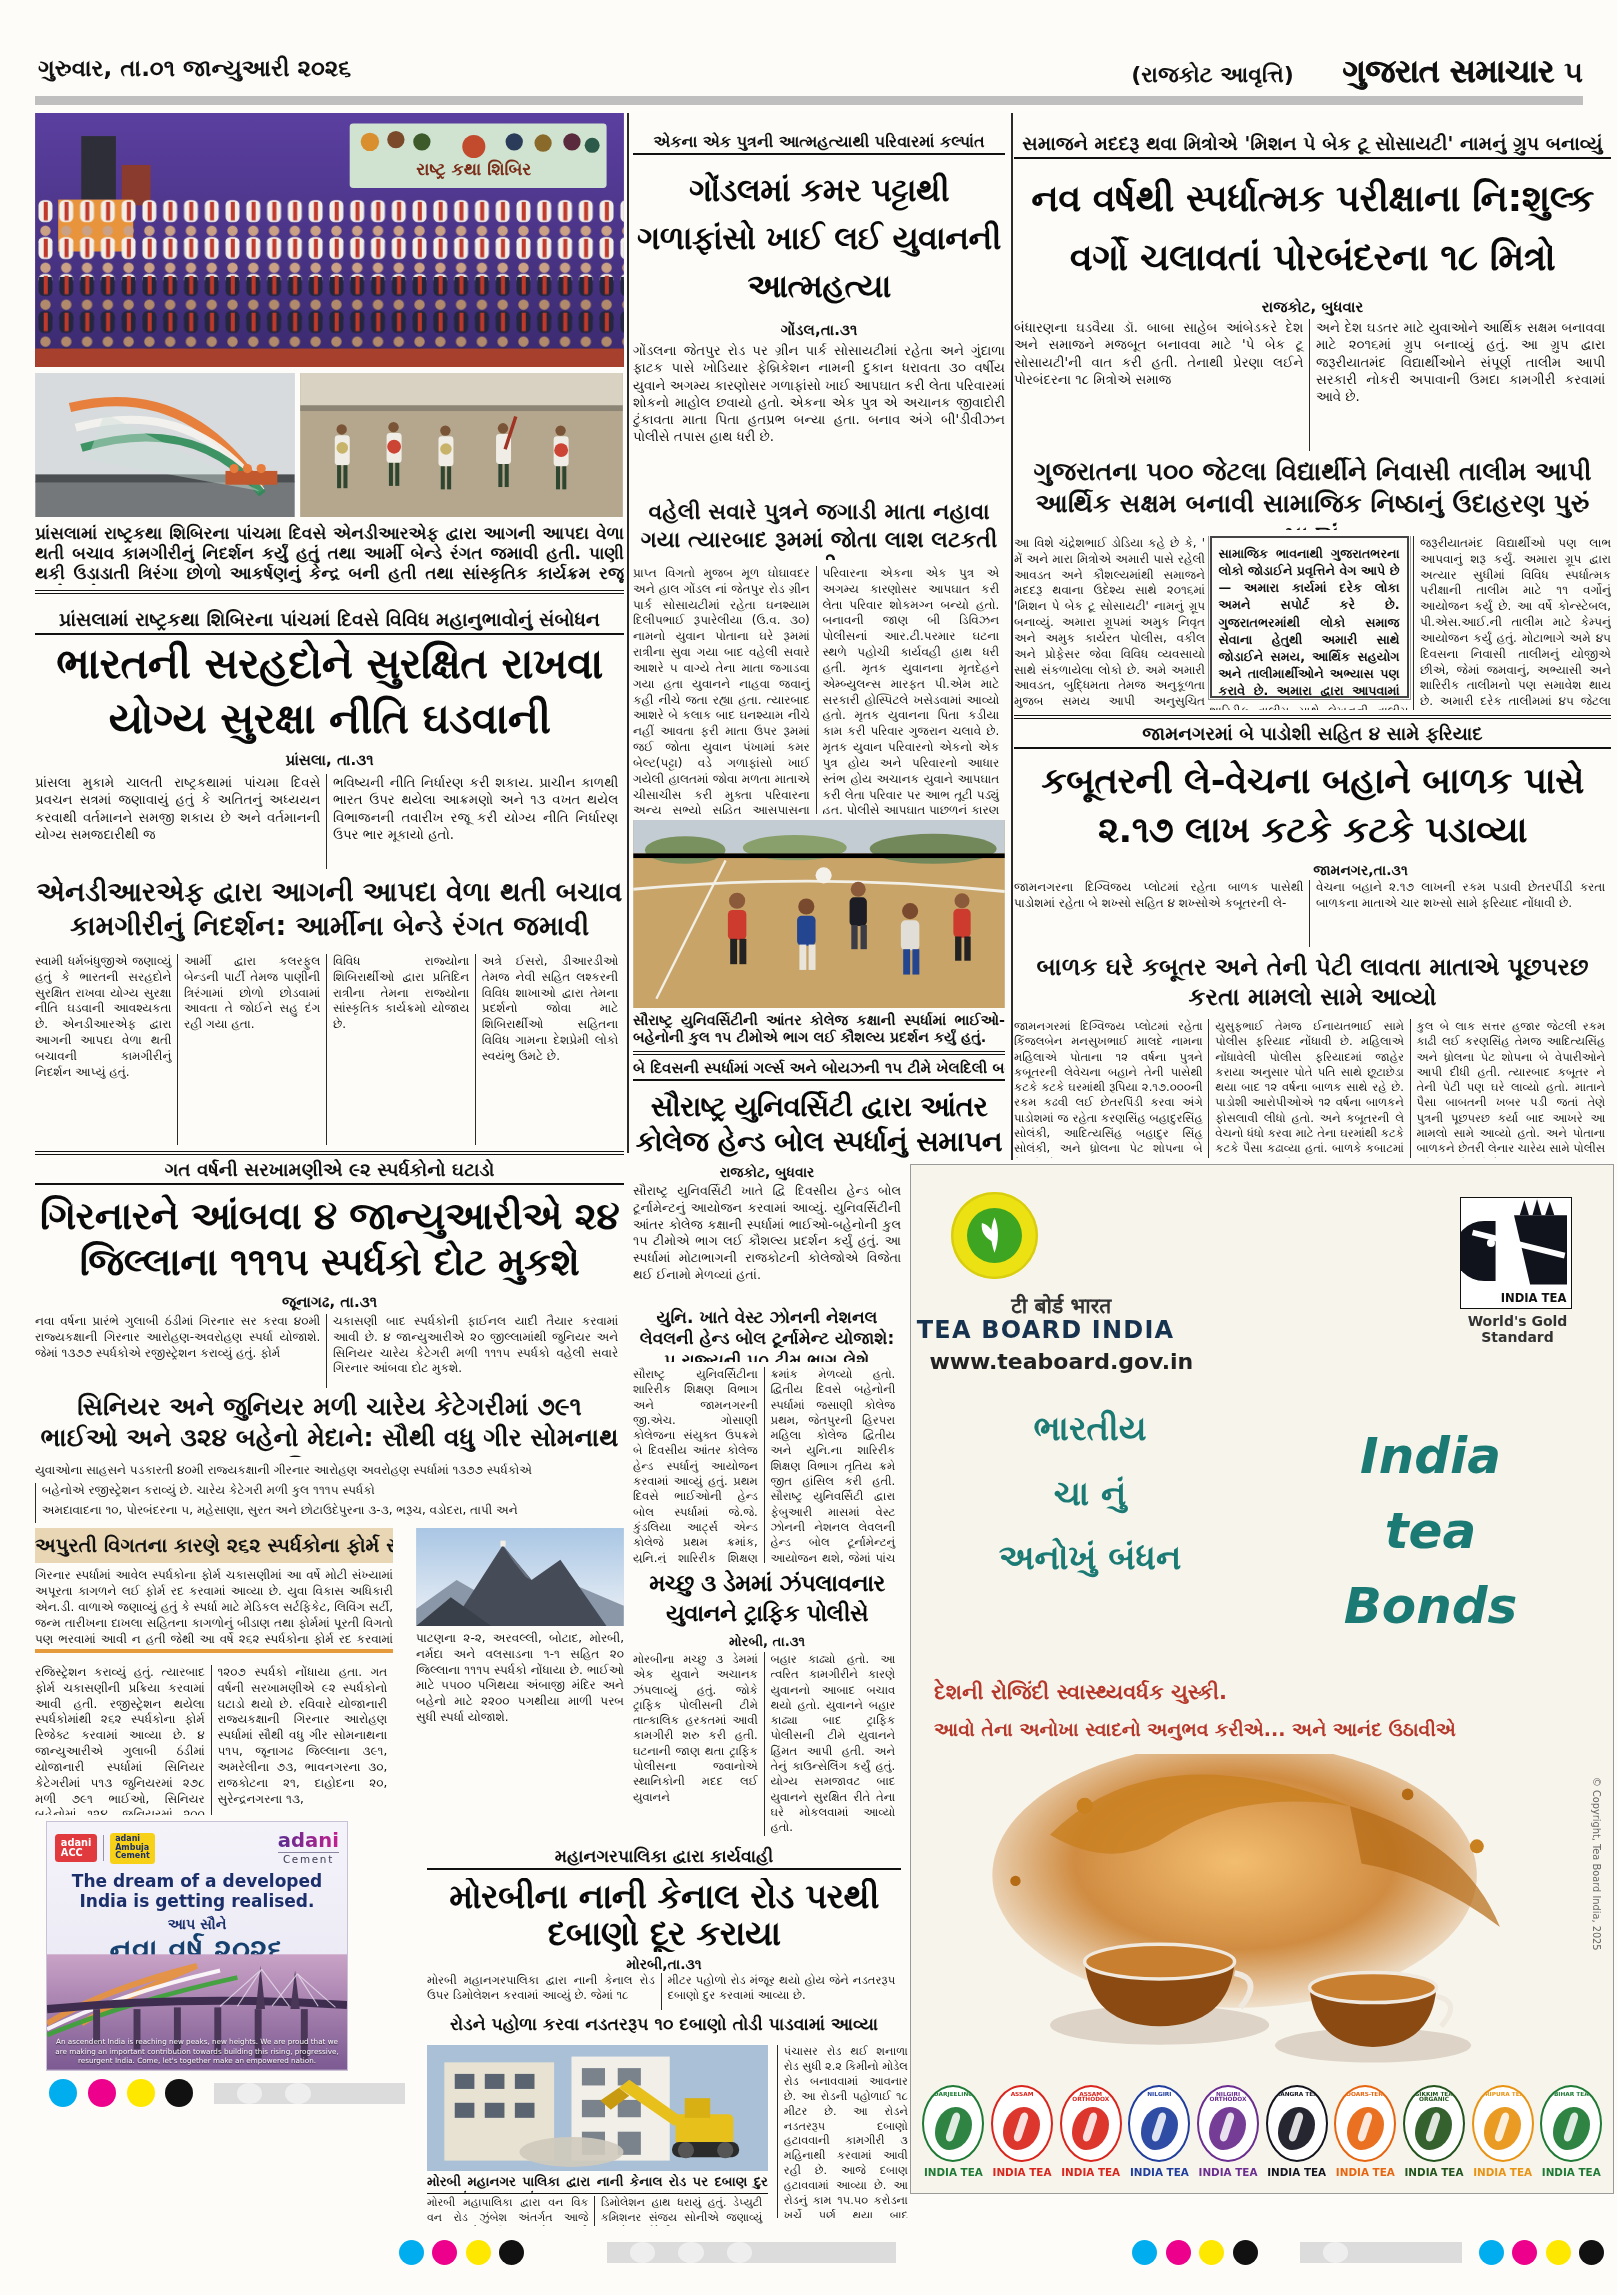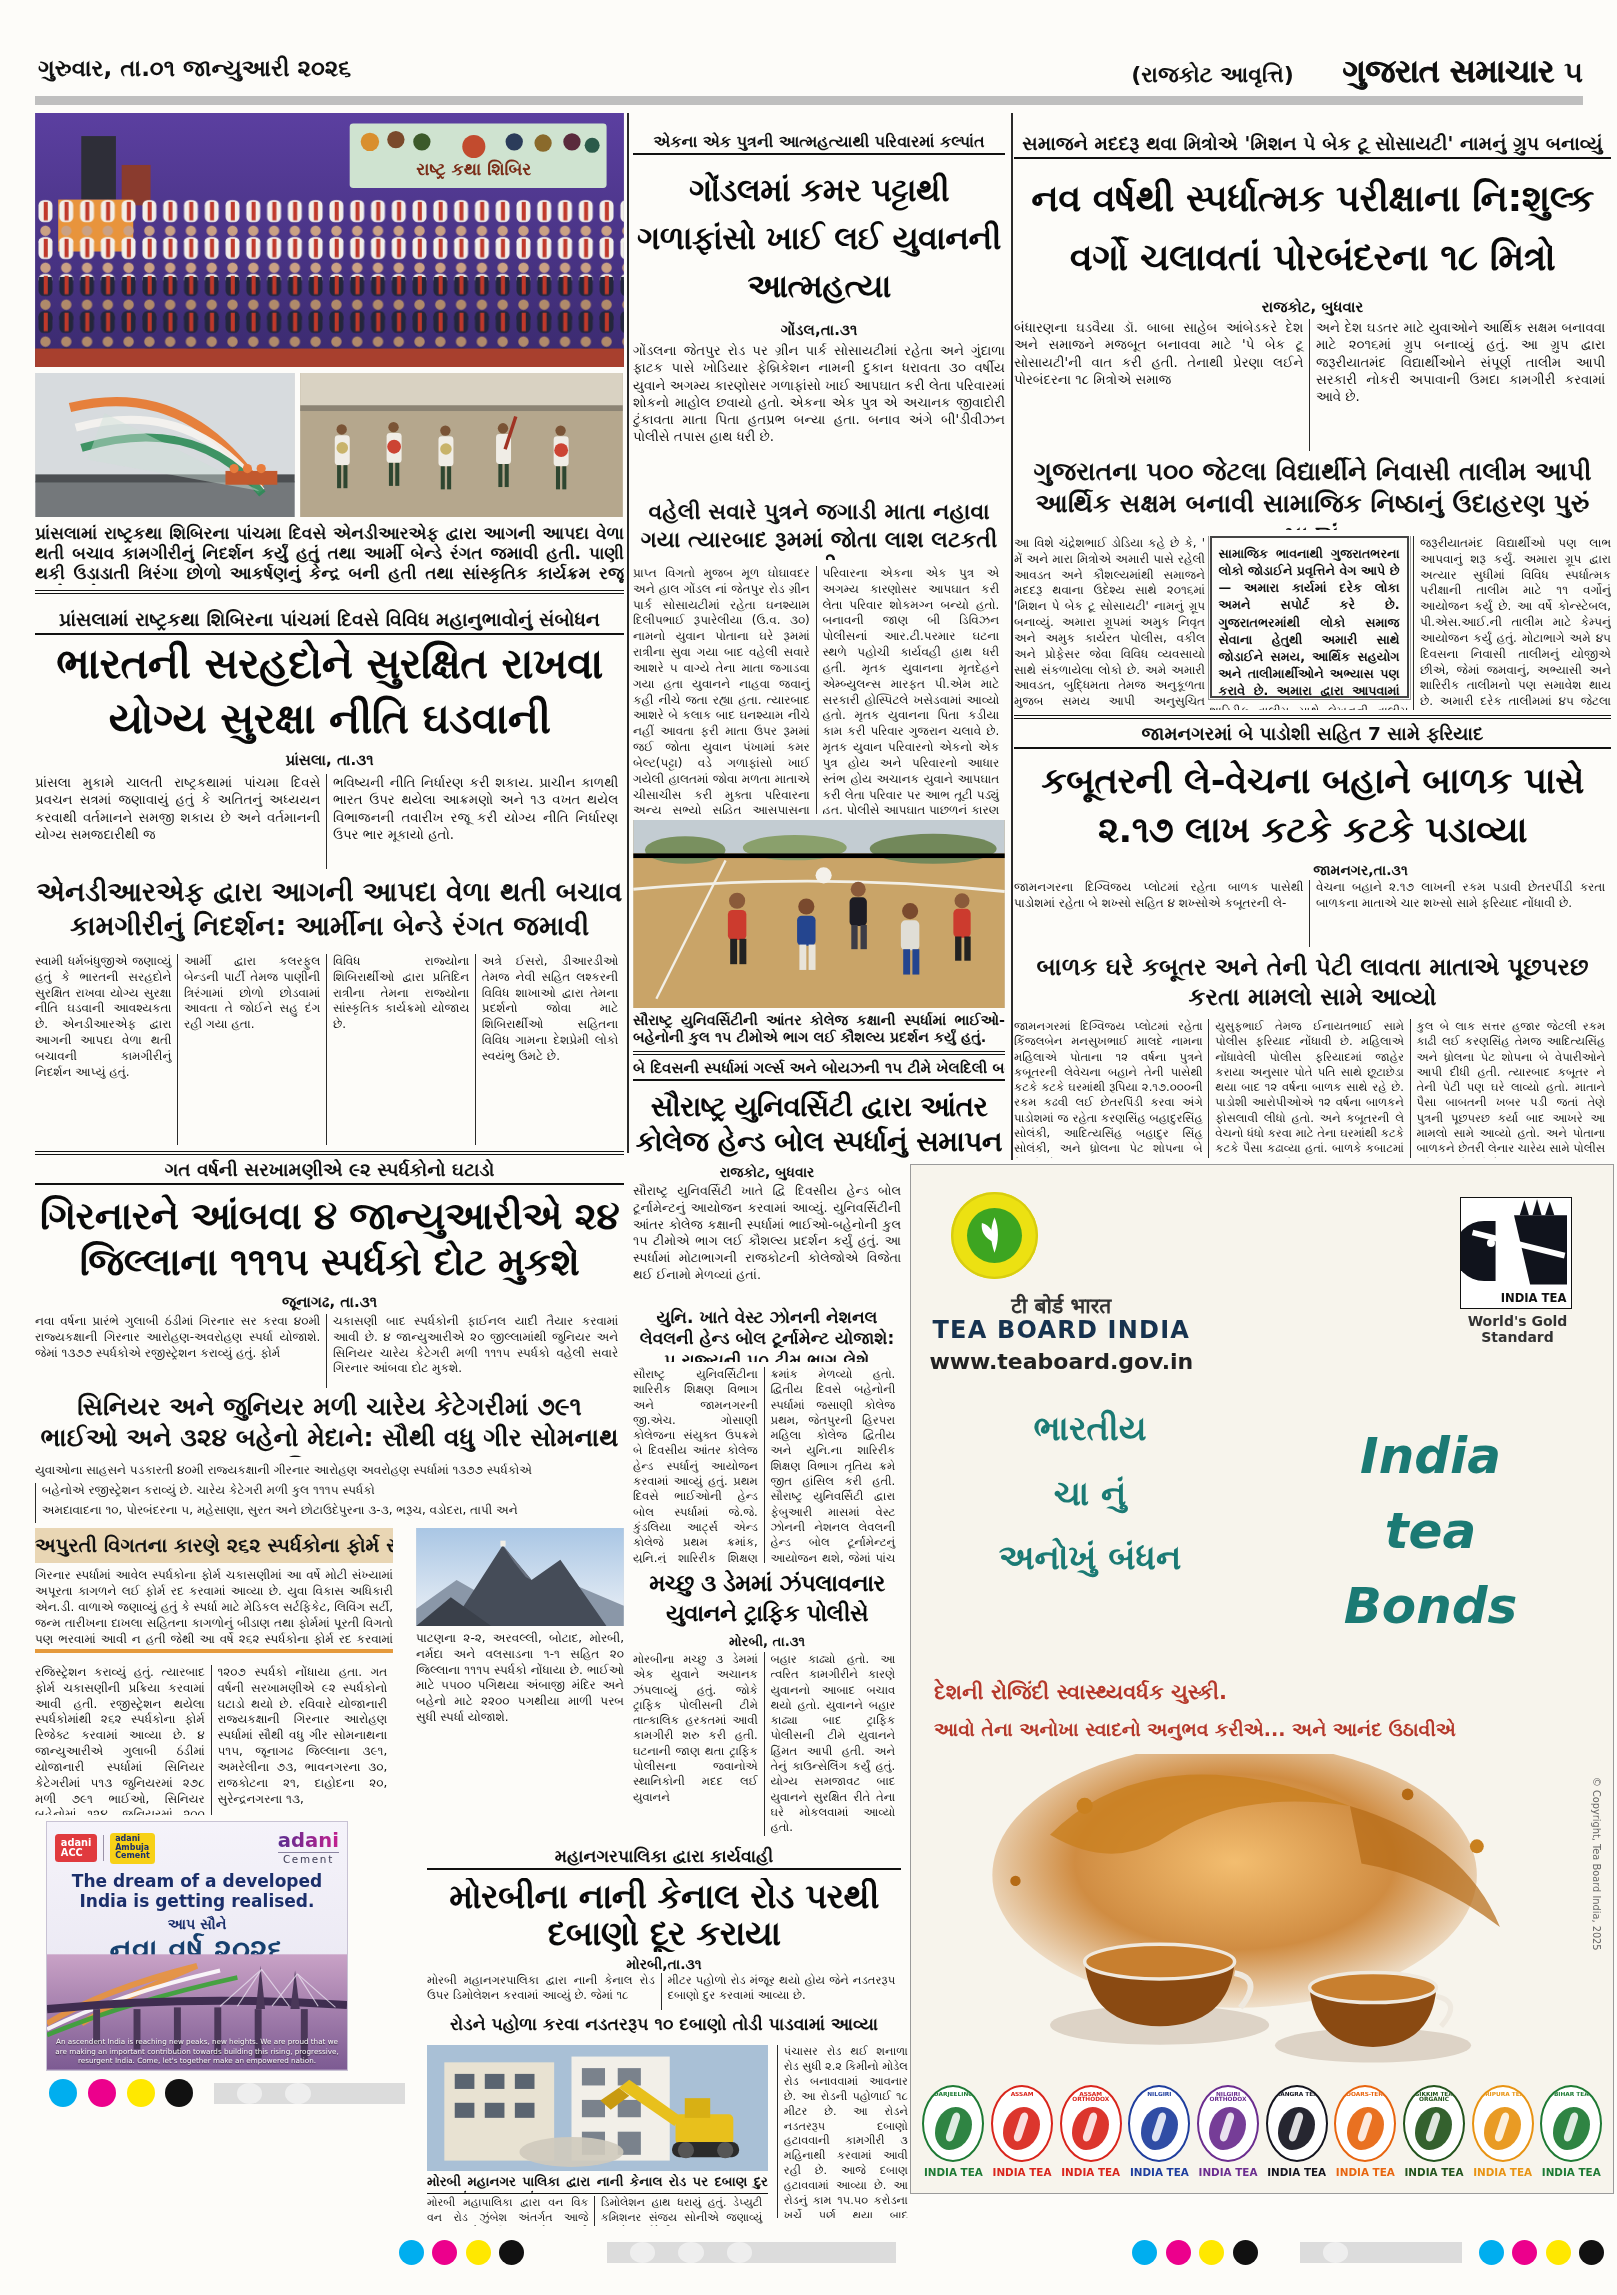--- a/index.html
+++ b/index.html
@@ -446,21 +446,21 @@
   <div class="abs" style="left:1014px;top:536px;width:597px;height:174px;display:flex;overflow:hidden;">
     <div class="body-t" style="width:191px;text-align:justify;overflow:hidden;">આ વિશે ચંદ્રેશભાઈ ડોડિયા કહે છે કે, ' મેં અને મારા મિત્રોએ અમારી પાસે રહેલી આવડત અને કૌશલ્યમાંથી સમાજને મદદરૂ થવાના ઉદેશ્ય સાથે ૨૦૧૬માં 'મિશન પે બેક ટૂ સોસાયટી' નામનું ગ્રૂપ બનાવ્યું. અમારા ગ્રૂપમાં અમુક નિવૃત અને અમુક કાર્યરત પોલીસ, વકીલ અને પ્રોફેસર જેવા વિવિધ વ્યવસાયો સાથે સંકળાયેલા લોકો છે. અમે અમારી આવડત, બુદ્ધિમતા તેમજ અનુકૂળતા મુજબ સમય આપી અનુસુચિત સમાજના યુવાનો માટે નિ:શુલ્ક શારિરીક તાલીમ આપવાની શરૂઆત કરી હતી. પોરબંદર છેવાડાનો જિલ્લો હોવાથી અહીં ખાસ ડેવલપમેન્ટ નથી તેથી</div>
     <div style="width:199px;padding:0 4.6px;overflow:hidden;">
       <div class="quote-box" style="height:144px;">સામાજિક ભાવનાથી ગુજરાતભરના લોકો જોડાઈને પ્રવૃત્તિને વેગ આપે છે — અમારા કાર્યમાં દરેક લોકા અમને સપોર્ટ કરે છે. ગુજરાતભરમાંથી લોકો સમાજ સેવાના હેતુથી અમારી સાથે જોડાઈને સમય, આર્થિક સહયોગ અને તાલીમાર્થીઓને અભ્યાસ પણ કરાવે છે. અમારા દ્વારા આપવામાં આવતી તાલીમ નિવાસી હોવાથી ગુજરાતભરના યુવાનો હેલ્થી એન્વાર્યમેન્ટમાં સ્ટ્રેટ ફ્રિ રહી માત્ર અભ્યાસ પર ફોકસ કરી શકે છે.</div>
       <div class="body-t" style="text-align:justify;margin-top:5.8px;">શારિરીક તાલીમ સાથે લેખનની તાલીમ આપવાનું શરૂ કર્યું તેમજ અનુસુચિત સમાજ સિવાય અન્ય સમાજના</div>
     </div>
     <div class="body-t" style="width:191px;text-align:justify;overflow:hidden;border-left:1.2px solid #2b2b2b;padding-left:5.8px;">જરૂરીયાતમંદ વિદ્યાર્થીઓ પણ લાભ આપવાનું શરૂ કર્યું. અમારા ગ્રૂપ દ્વારા અત્યાર સુધીમાં વિવિધ સ્પર્ધાત્મક પરીક્ષાની તાલીમ માટે ૧૧ વર્ગોનું આયોજન કર્યું છે. આ વર્ષે કોન્સ્ટેબલ, પી.એસ.આઈ.ની તાલીમ માટે કેમ્પનું આયોજન કર્યું હતું. મોટાભાગે અમે ૪૫ દિવસના નિવાસી તાલીમનું યોજીએ છીએ, જેમાં જમવાનું, અભ્યાસી અને શારિરીક તાલીમનો પણ સમાવેશ થાય છે. અમારી દરેક તાલીમમાં ૪૫ જેટલા તાલીમાર્થીઓ હોય છે. અત્યાર સુધીમાં ૧૫૦થી વધારે વિદ્યાર્થીઓને સરકારી નોકરી અપાવી છે.'</div>
   </div>
   <div class="abs rule-double" style="left:1014px;top:715px;width:597px;"></div>
 
-  <div class="abs kicker" style="left:1014px;top:723px;width:597px;font-size:18.5px;">જામનગરમાં બે પાડોશી સહિત 7 સામે ફરિયાદ</div>
+  <div class="abs kicker" style="left:1014px;top:723px;width:597px;font-size:18.5px;">જામનગરમાં બે પાડોશી સહિત ૪ સામે ફરિયાદ</div>
   <div class="abs headline" style="left:1014px;top:757px;width:597px;height:102px;font-size:36px;line-height:1.35;">કબૂતરની લે-વેચના બહાને બાળક પાસે ૨.૧૭ લાખ કટકે કટકે પડાવ્યા</div>
   <div class="abs dateline" style="left:1014px;top:862px;width:597px;font-size:14px;margin-left:48px;">જામનગર,તા.૩૧</div>
   <div class="abs cols" style="left:1014px;top:880px;width:597px;height:67px;">
     <div class="col body-t">જામનગરના દિગ્વિજય પ્લોટમાં રહેતા બાળક પાસેથી પાડોશમાં રહેતા બે શખ્સો સહિત ૪ શખ્સોએ કબૂતરની લે-</div>
     <div class="col body-t">વેચના બહાને ૨.૧૭ લાખની રકમ પડાવી છેતરપીંડી કરતા બાળકના માતાએ ચાર શખ્સો સામે ફરિયાદ નોંધાવી છે.</div>
   </div>
   <div class="abs subhead" style="left:1014px;top:952px;width:597px;height:61px;font-size:24px;">બાળક ઘરે કબૂતર અને તેની પેટી લાવતા માતાએ પૂછપરછ કરતા મામલો સામે આવ્યો</div>
   <div class="abs cols" style="left:1014px;top:1019px;width:597px;height:139px;">
     <div class="col body-t" style="font-size:11.6px;">જામનગરમાં દિગ્વિજય પ્લોટમાં રહેતા કિંજલબેન મનસુખભાઈ માલદે નામના મહિલાએ પોતાના ૧૨ વર્ષના પુત્રને કબૂતરની લેવેચના બહાને તેની પાસેથી કટકે કટકે ઘરમાંથી રૂપિયા ૨.૧૭.૦૦૦ની રકમ કઢવી લઈ છેતરપિંડી કરવા અંગે પાડોશમાં જ રહેતા કરણસિંહ બહાદુરસિંહ સોલંકી, આદિત્યસિંહ બહાદુર સિંહ સોલંકી, અને ધ્રોલના પેટ શોપના બે વેપારીઓ</div>
     <div class="col body-t" style="font-size:11.6px;">યુસુફભાઈ તેમજ ઈનાયતભાઈ સામે પોલીસ ફરિયાદ નોંધાવી છે. મહિલાએ નોંધાવેલી પોલીસ ફરિયાદમાં જાહેર કરાયા અનુસાર પોતે પતિ સાથે છૂટાછેડા થયા બાદ ૧૨ વર્ષના બાળક સાથે રહે છે. પાડોશી આરોપીઓએ ૧૨ વર્ષના બાળકને ફોસલાવી લીધો હતો. અને કબૂતરની લે વેચનો ધંધો કરવા માટે તેના ઘરમાંથી કટકે કટકે પૈસા કઢાવ્યા હતાં. બાળકે કબાટમાં માતા દ્વારા રખાયેલા</div>
@@ -470,21 +470,21 @@
   <div class="abs tea-ad" style="left:910px;top:1164px;width:702px;height:1028px;">
     <div class="abs tb-circle" style="left:40px;top:26.6px;">
       <div class="tb-inner">
         <svg width="55" height="55" viewBox="0 0 96 96" style="position:absolute;left:0;top:0;">
           <path d="M48,78 C40,56 40,36 48,16 C56,36 56,56 48,78" fill="#fff"></path>
           <path d="M48,60 C30,52 24,40 26,26 C40,30 48,42 48,60" fill="#fff"></path>
         </svg>
       </div>
     </div>
     <div class="abs tea-hindi" style="left:17.3px;top:126px;width:266px;text-align:center;">टी बोर्ड भारत</div>
-    <div class="abs tea-en" style="left:5.8px;top:151px;width:289px;text-align:center;">TEA BOARD INDIA</div>
+    <div class="abs tea-en" style="left:5.8px;top:151px;width:289px;text-align:left;">TEA BOARD INDIA</div>
     <div class="abs tea-url" style="left:5.8px;top:184px;width:289px;text-align:center;">www.teaboard.gov.in</div>
     <div class="abs it-box" style="left:549px;top:32px;">
       <svg width="106" height="106" viewBox="0 0 184 184">
         <polygon points="92,30 184,30 184,150 120,150" fill="#10131c"></polygon>
         <path d="M40,40 a52,52 0 0 0 0,104 l20,0 0,-104 z" fill="#10131c"></path>
         <circle cx="52" cy="78" r="7" fill="#fff"></circle>
         <g fill="#10131c">
             <polygon points="110,4 118,30 102,30"></polygon>
             <polygon points="132,2 140,30 124,30"></polygon>
             <polygon points="154,6 162,30 146,30"></polygon>

